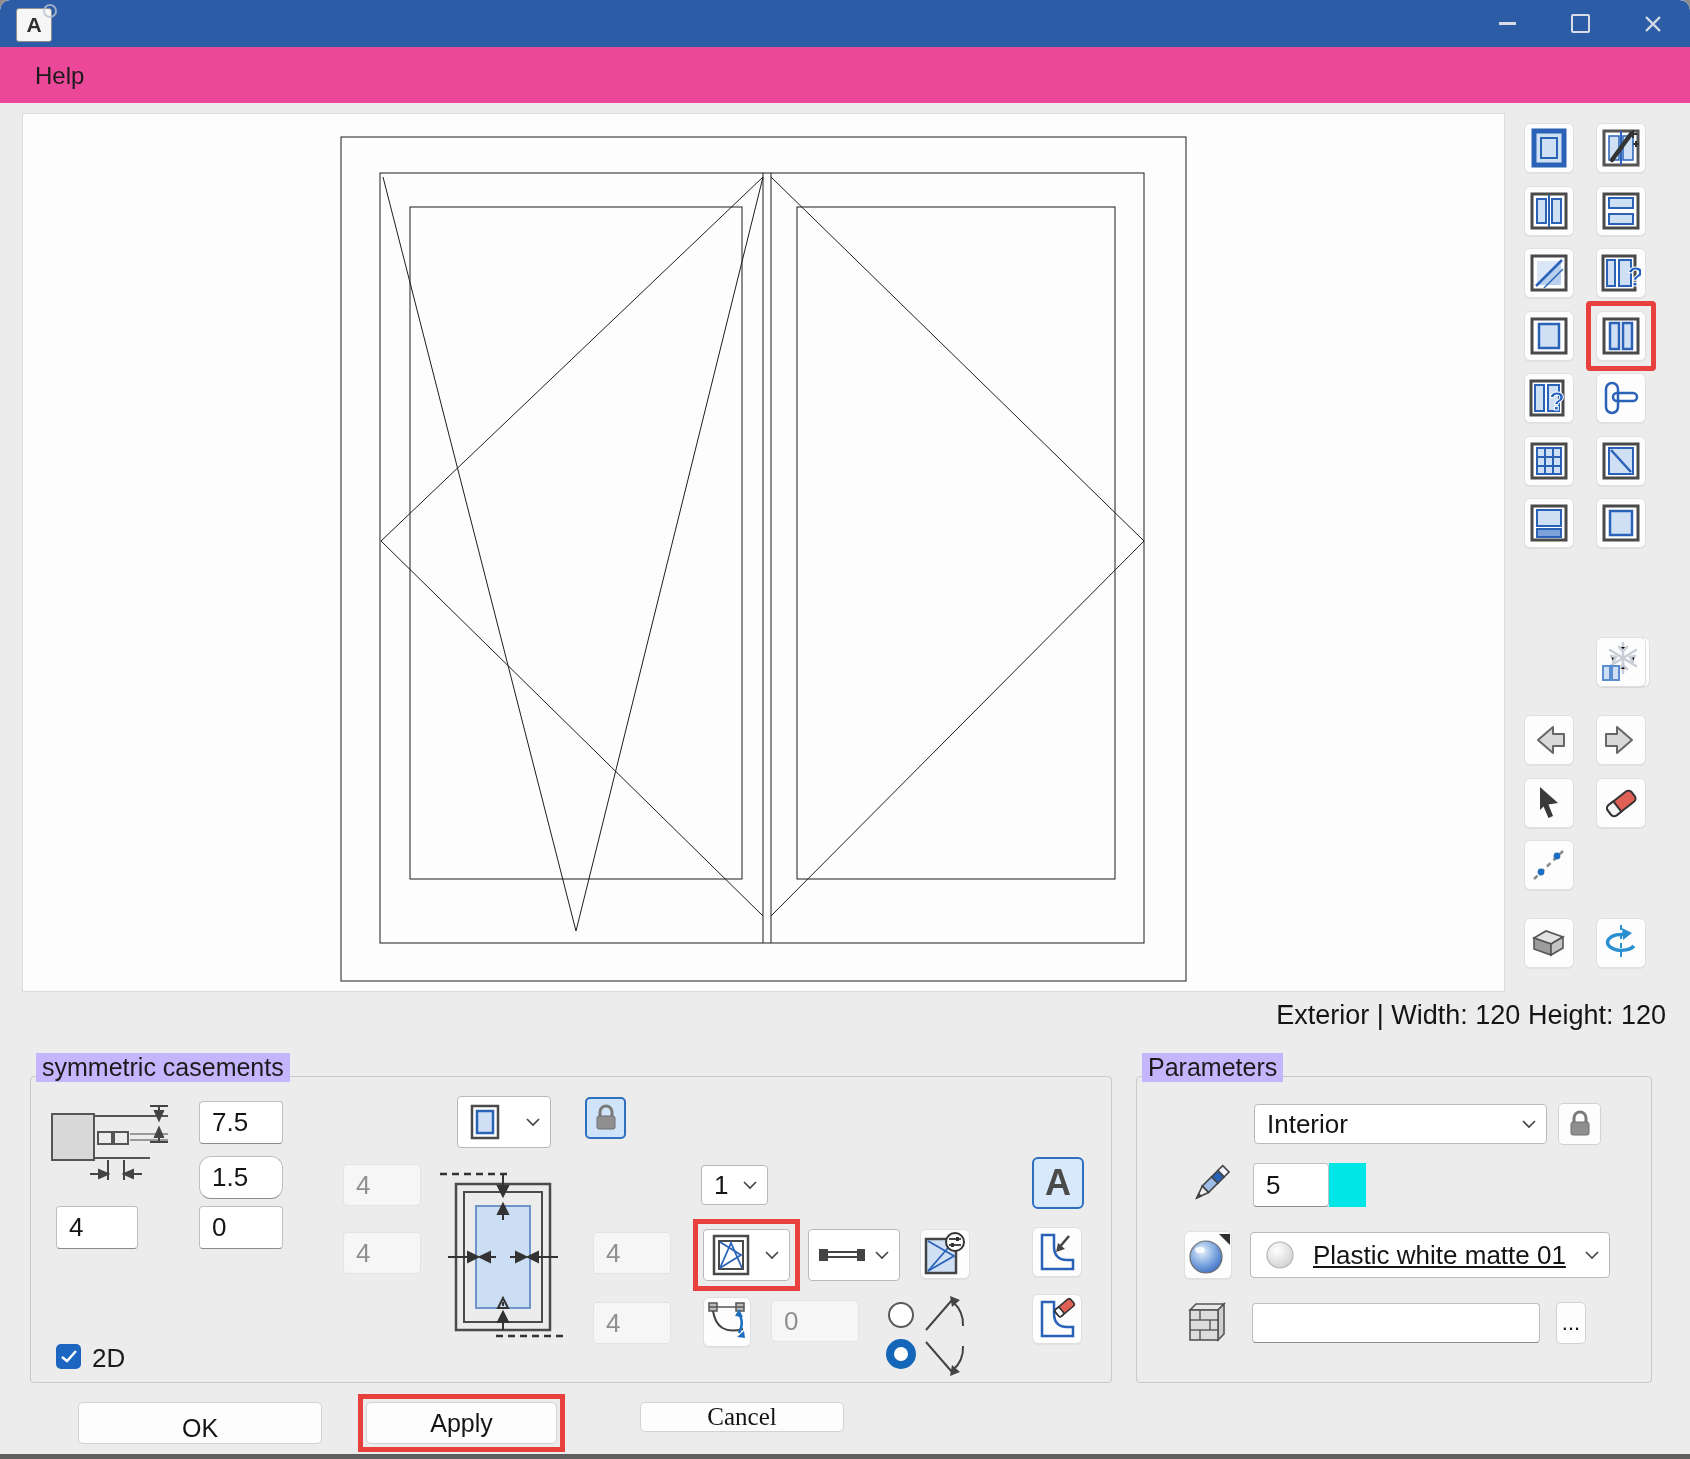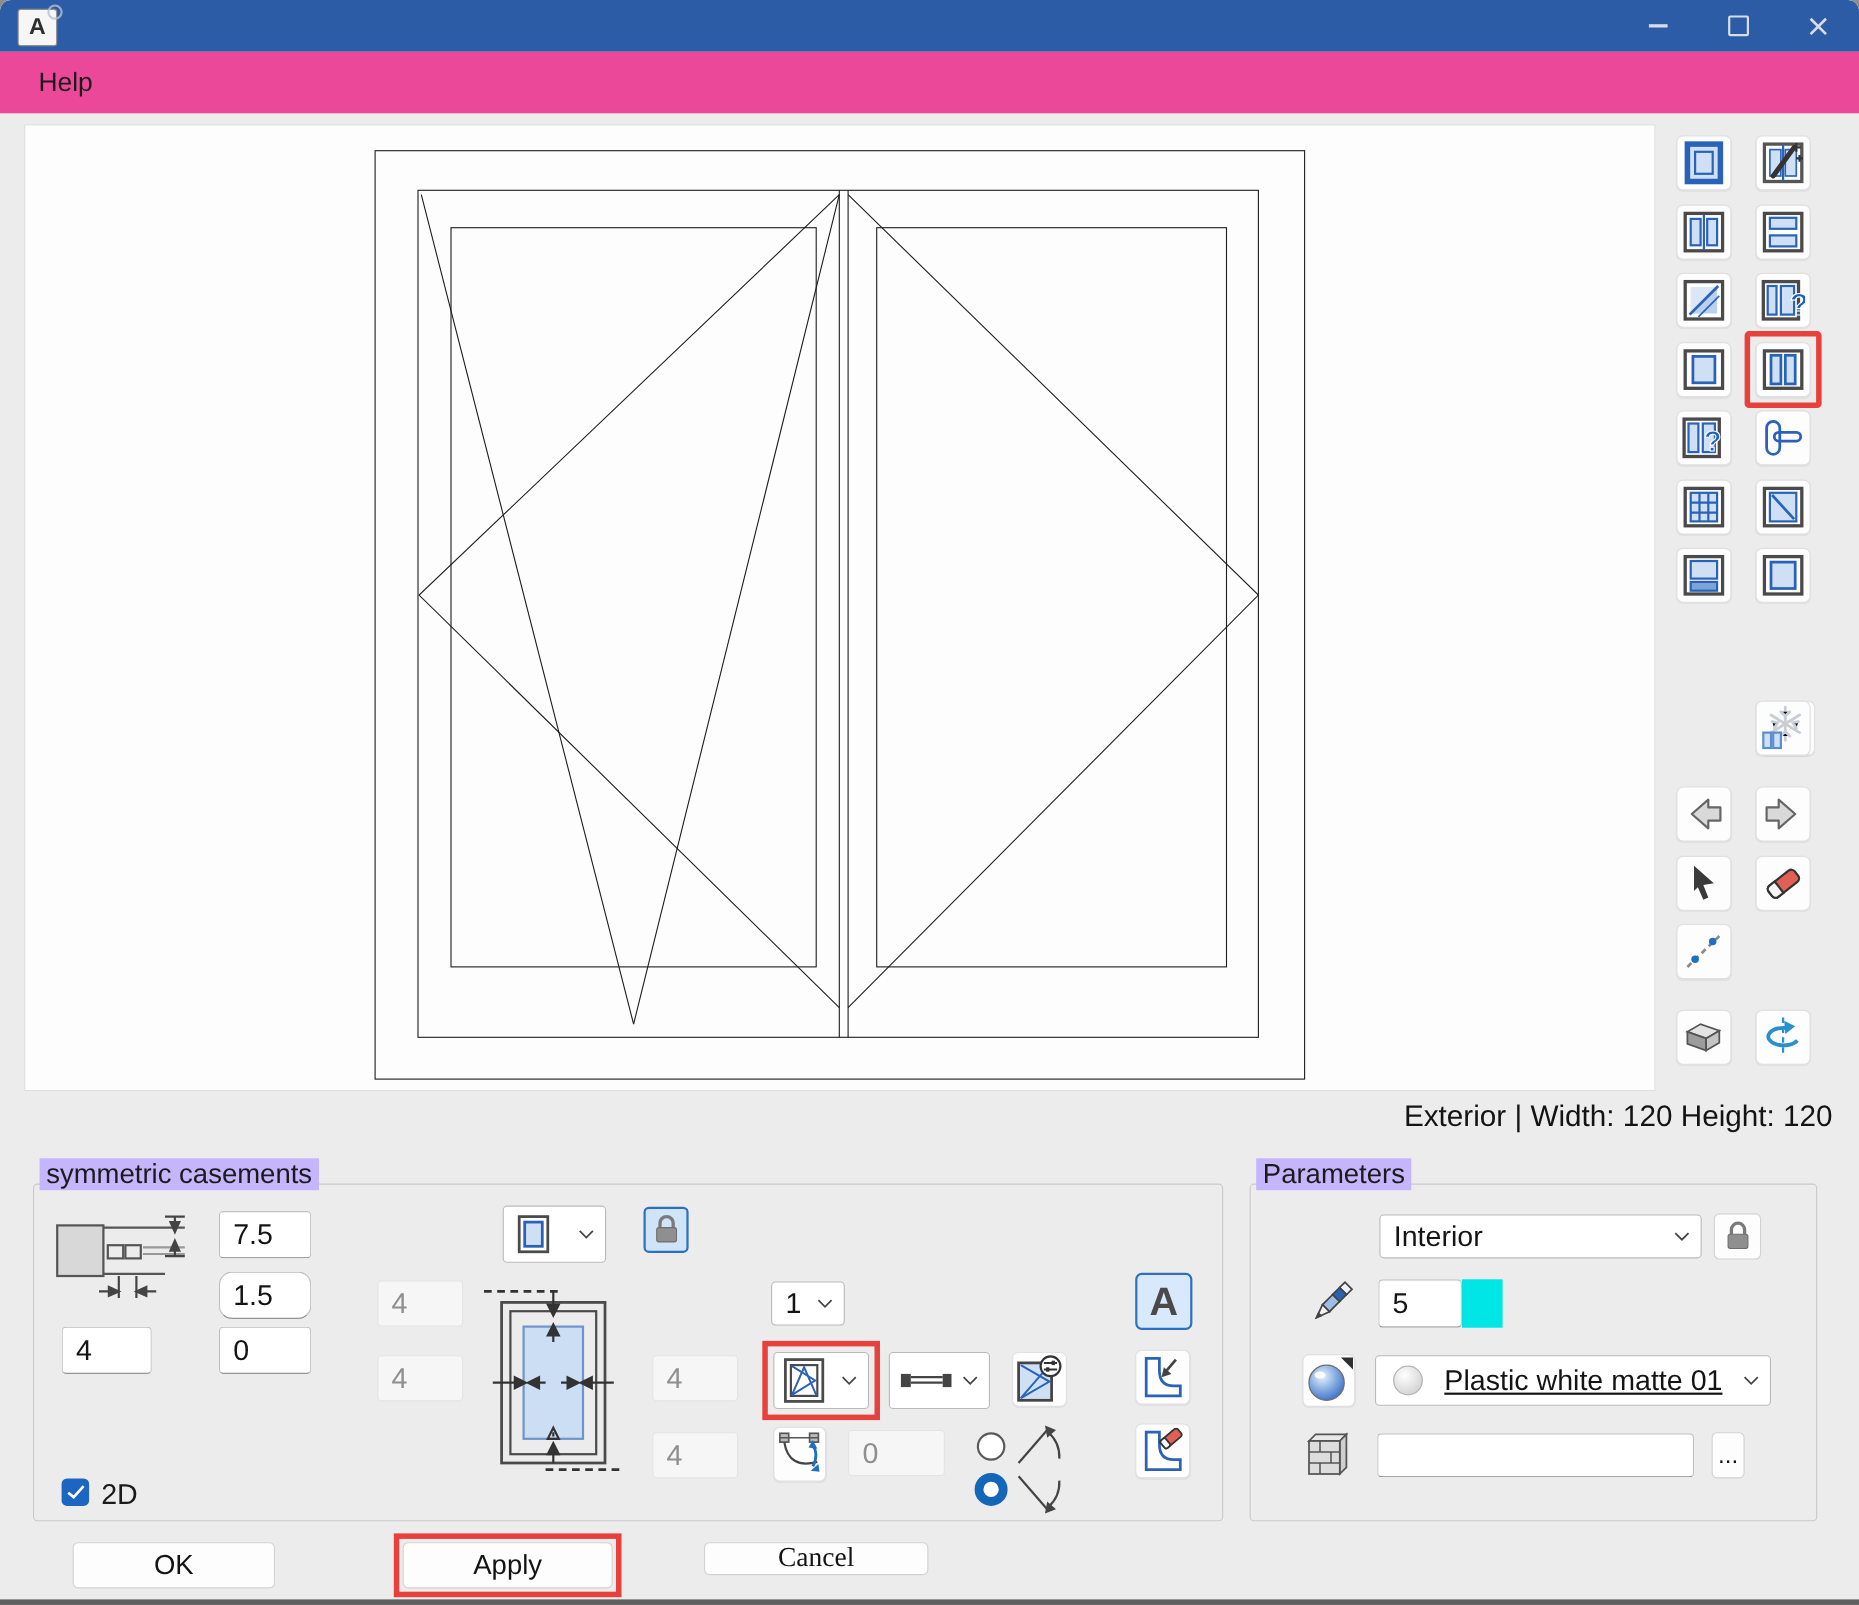--- a/index.html
+++ b/index.html
@@ -546,21 +546,21 @@
     <line x1="22" y1="20" x2="22" y2="30" stroke="#555" stroke-width="1.4"></line>
     <line x1="12" y1="30" x2="12" y2="40" stroke="#555" stroke-width="1.4"></line>
   </svg>
   <div class="fld" style="left:1252px;top:1303px;width:288px;height:40px;">
       <span></span>
     </div>
   <div class="btn" style="left:1556px;top:1302px;width:30px;height:42px;font-size:22px;">
       <span>...</span>
     </div>
 
-  <div class="btn" style="left:66px;top:1402px;width:184px;height:42px;">
+  <div class="btn" style="left:78px;top:1402px;width:244px;height:42px;align-items:flex-end;">
       <span>OK</span>
     </div>
   <div class="btn" style="left:366px;top:1402px;width:191px;height:42px;">
       <span>Apply</span>
     </div>
   <div class="redbox" style="left:358px;top:1394px;width:207px;height:58px;"></div>
   <div class="btn" style="left:640px;top:1402px;width:204px;height:30px;font-family:Liberation Serif, serif;">
       <span>Cancel</span>
     </div>
 

